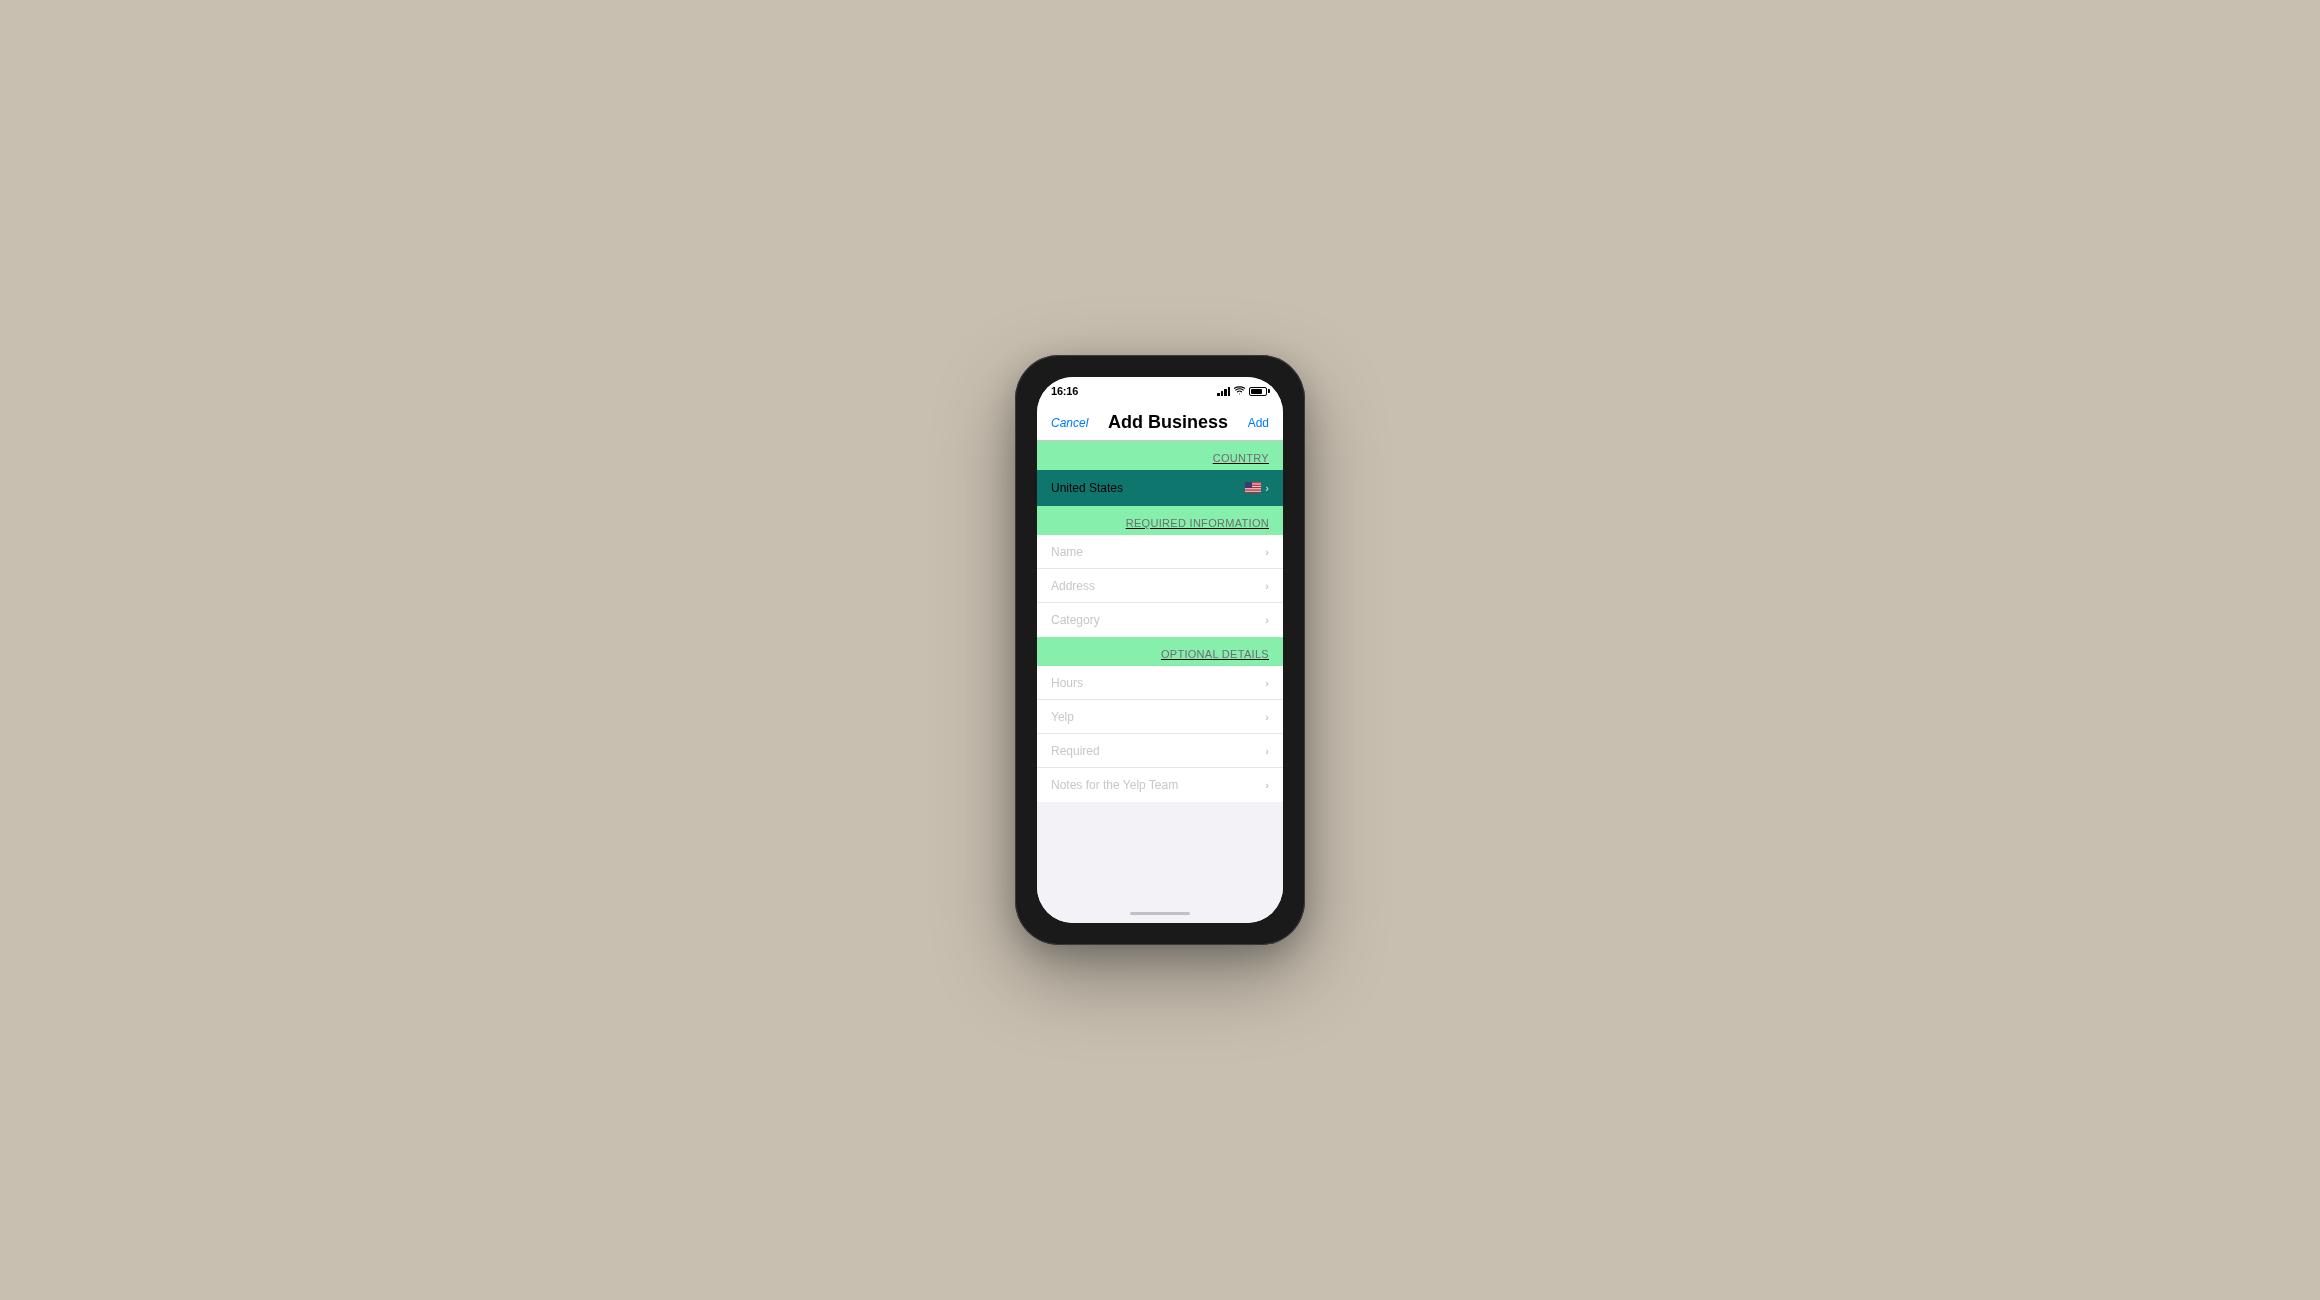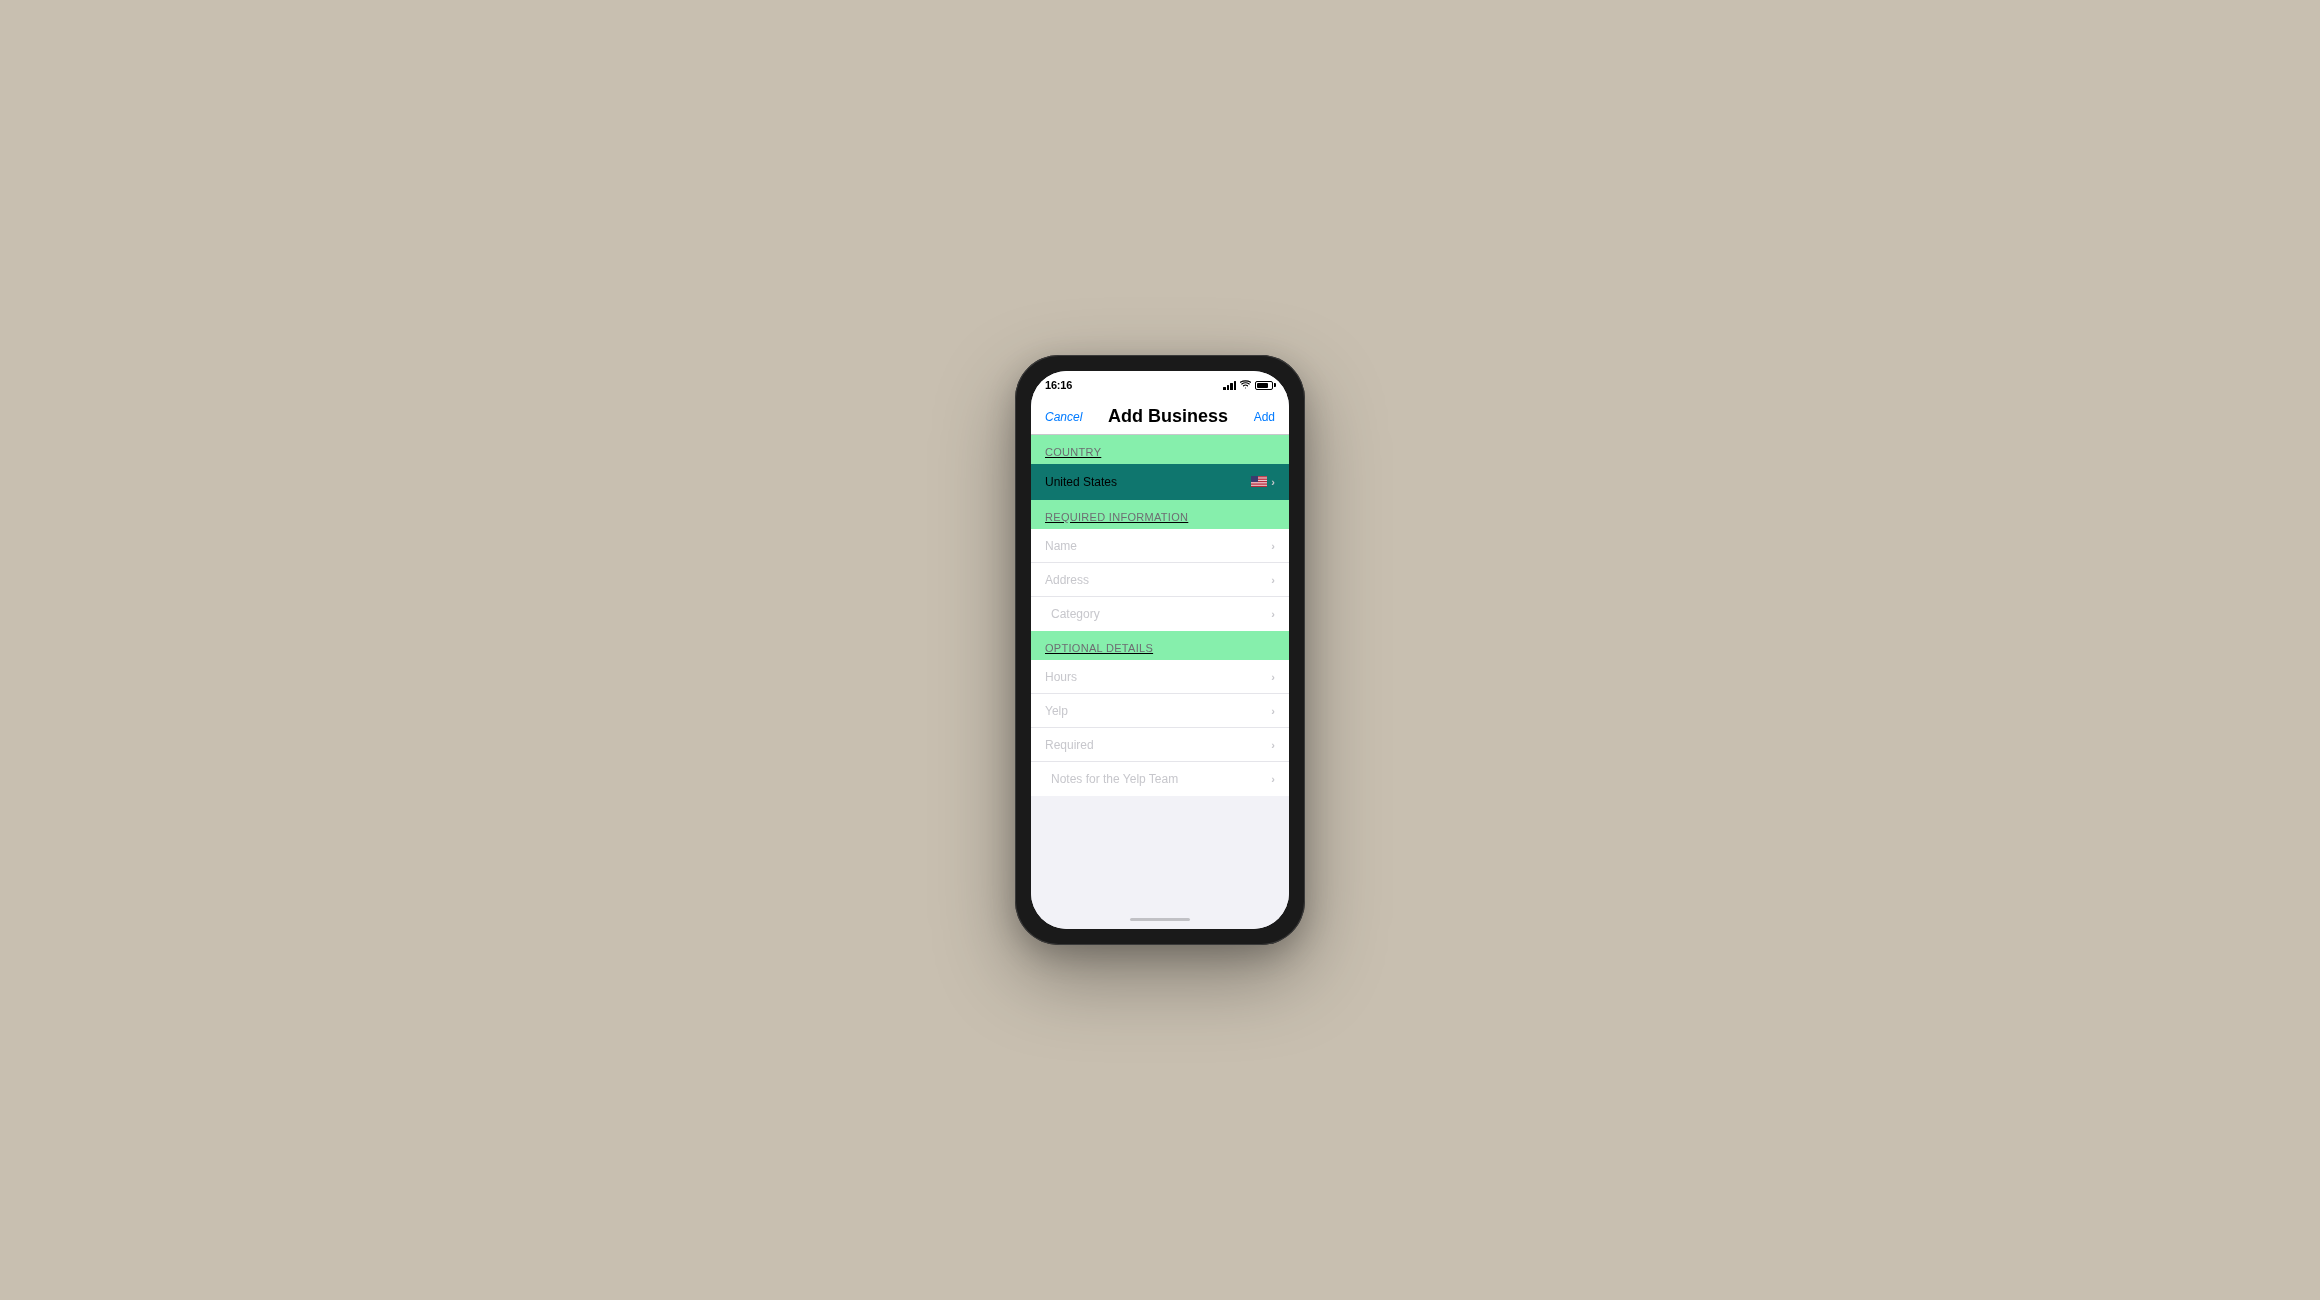--- a/index.html
+++ b/index.html
@@ -12,26 +12,27 @@
       align-items: center;
       justify-content: center;
       font-family: -apple-system, 'SF Pro Text', 'Helvetica Neue', sans-serif;
     }
 
     .phone-outer {
       width: 290px;
       height: 590px;
       background: #1a1a1a;
       border-radius: 44px;
-      padding: 16px;
+      padding: 22px;
       box-shadow:
         0 30px 80px rgba(0,0,0,0.35),
         0 10px 30px rgba(0,0,0,0.2),
         inset 0 0 0 1px #3a3a3a;
       position: relative;
+      text-align: right;
     }
 
     .phone-screen {
       width: 100%;
       height: 100%;
       background: #f2f2f7;
       border-radius: 36px;
       overflow: hidden;
       display: flex;
       flex-direction: column;
@@ -174,21 +175,20 @@
       justify-content: space-between;
       padding: 9px 14px;
       border-bottom: 0.5px solid #e5e5ea;
       background: #ffffff;
       min-height: 34px;
       gap: 6px;
     }
 
     .list-item:last-child {
       border-bottom: none;
-      margin-left: 6px;
     }
 
     .list-item-label {
       font-size: 12px;
       color: #c7c7cc;
       font-weight: 400;
     }
 
     .list-item-right {
       display: flex;

